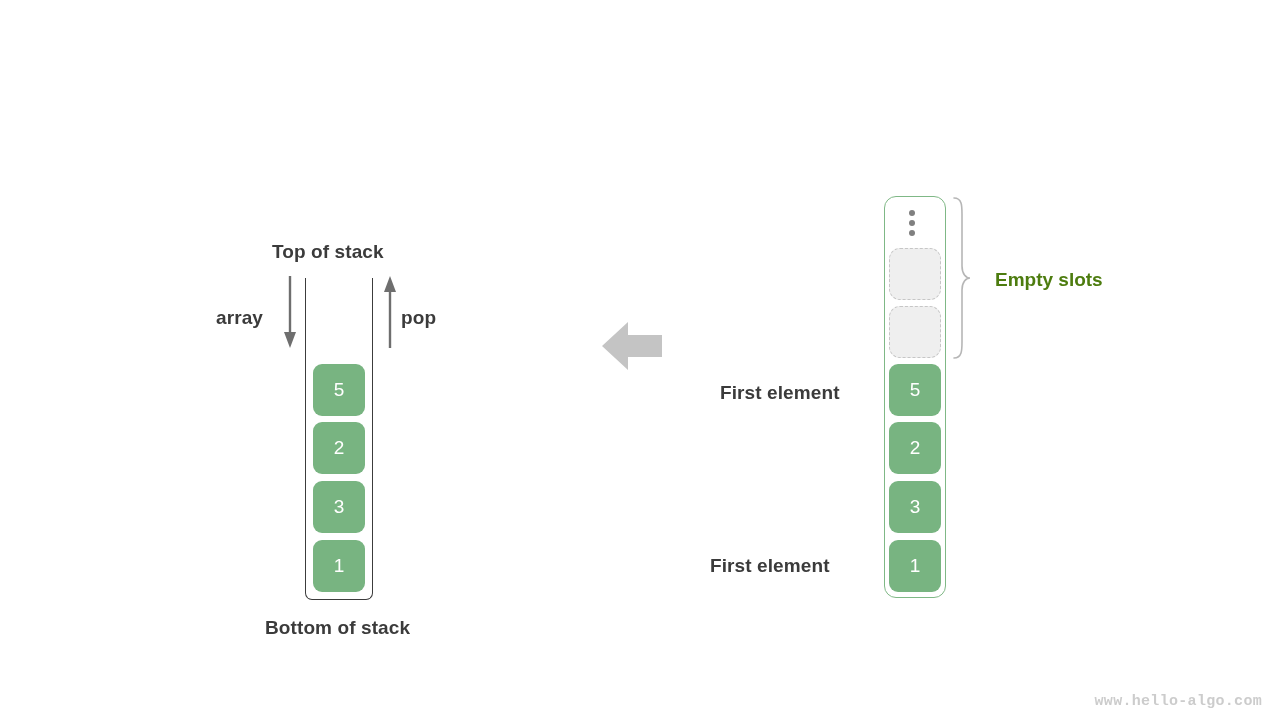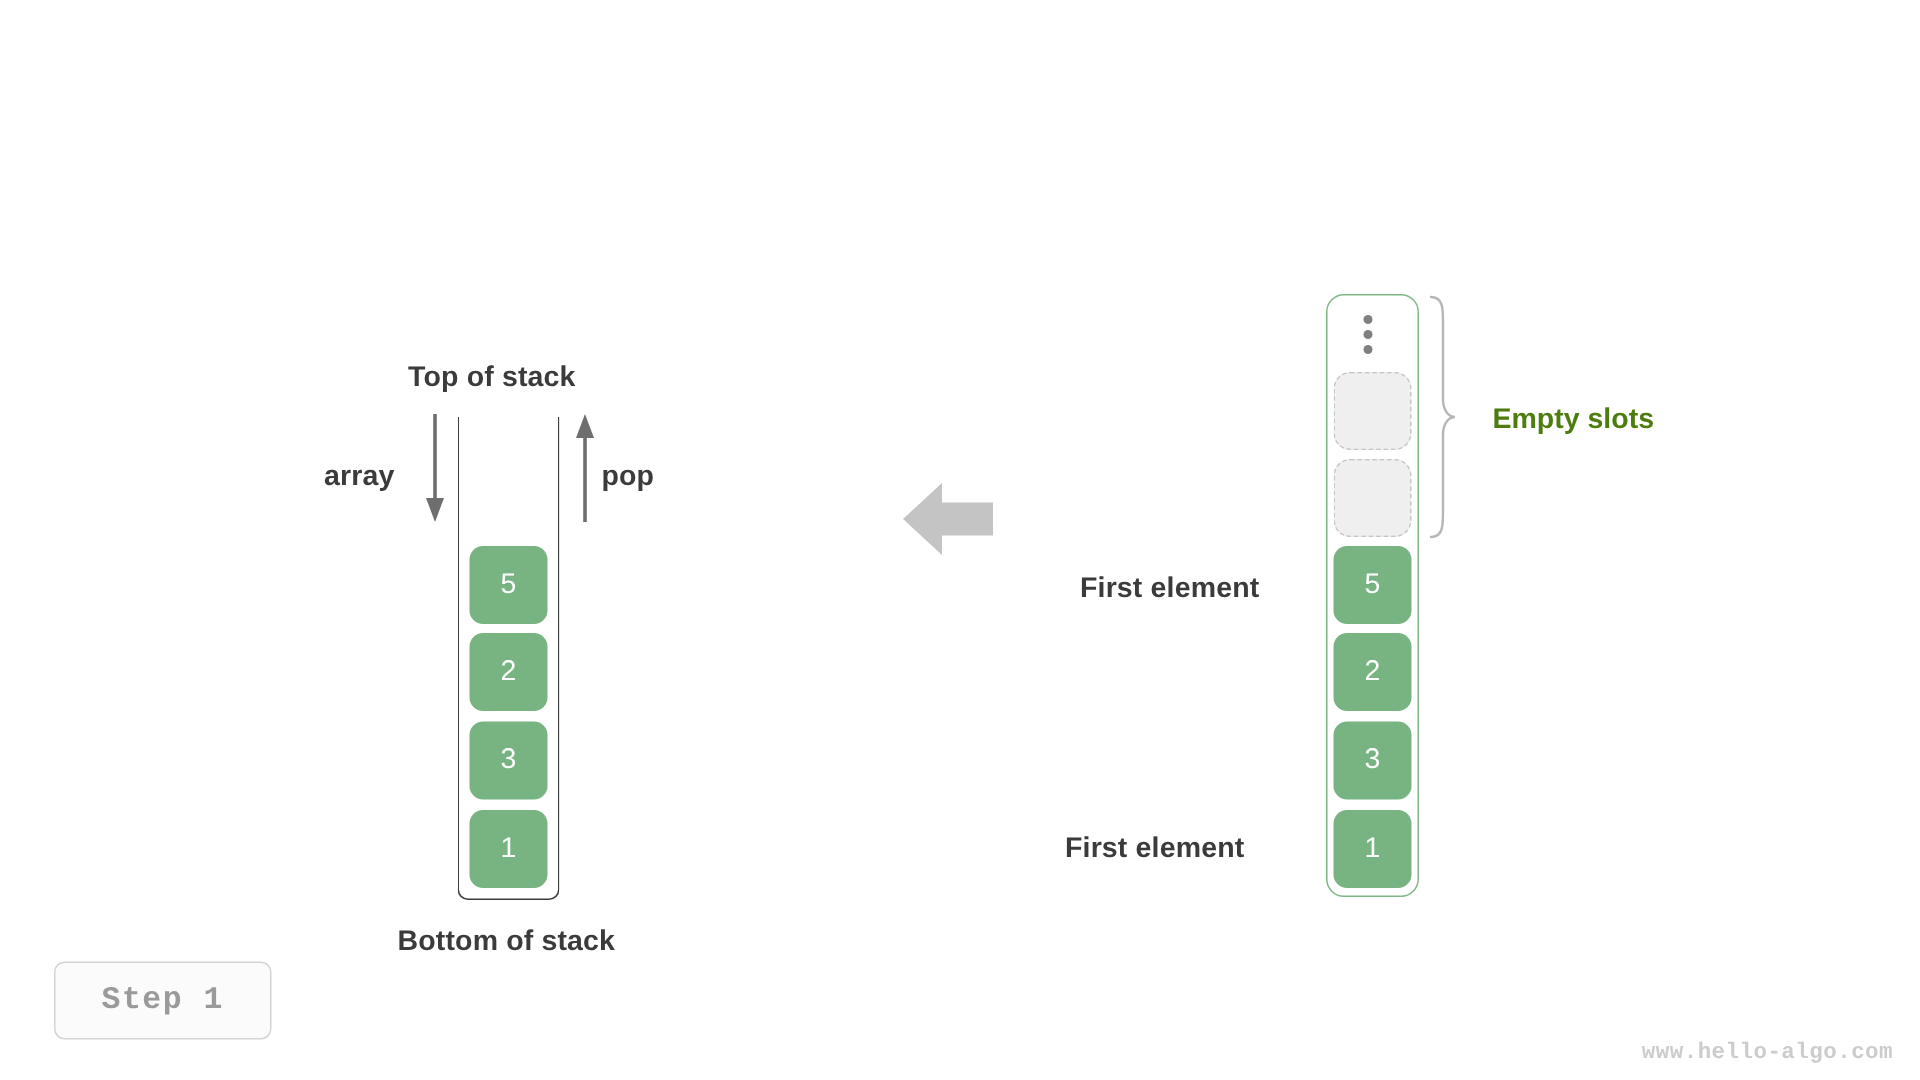--- a/index.html
+++ b/index.html
@@ -224,17 +224,16 @@
     <path d="M4,2 C12,2 12,10 12,18 L12,70 C12,78 16,82 20,82
              C16,82 12,86 12,94 L12,146 C12,154 12,162 4,162" fill="none" stroke="#b6b6b6" stroke-width="1.6" stroke-linecap="round"></path>
   </svg>
 
   <div class="label-gray" style="left:995px; top:269px;">Empty slots</div>
 
   <div class="label-bold" style="left:720px; top:382px;">First element</div>
 
   <div class="label-bold" style="left:710px; top:555px;">First element</div>
 
-  <div class="step-badge">Step 1</div>
 
   <div class="watermark">www.hello-algo.com</div>
 
 </div>
 
 </body></html>

